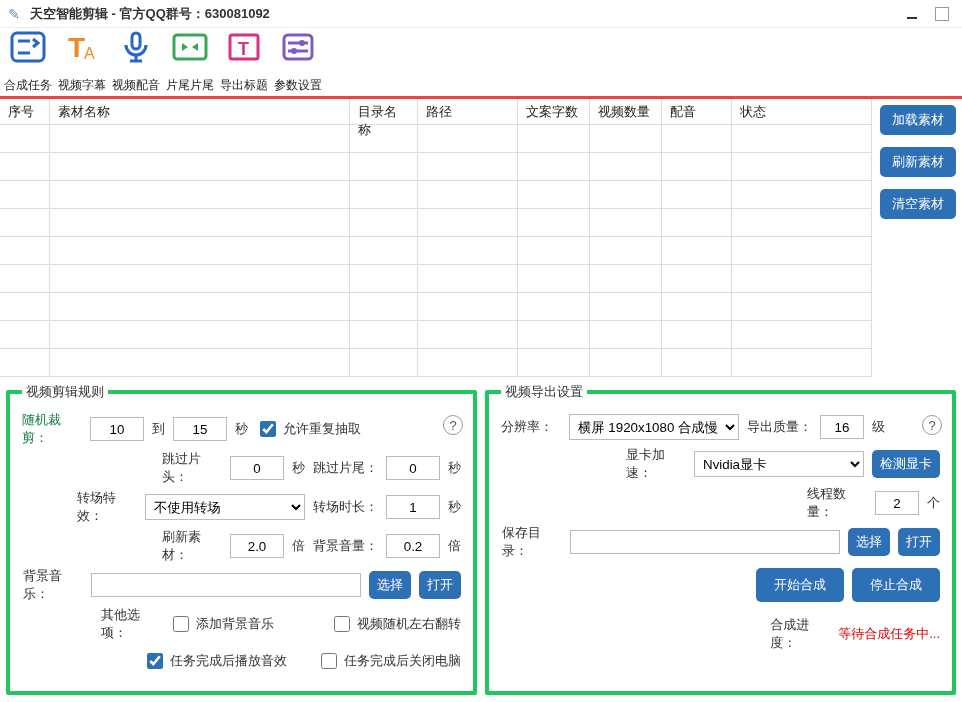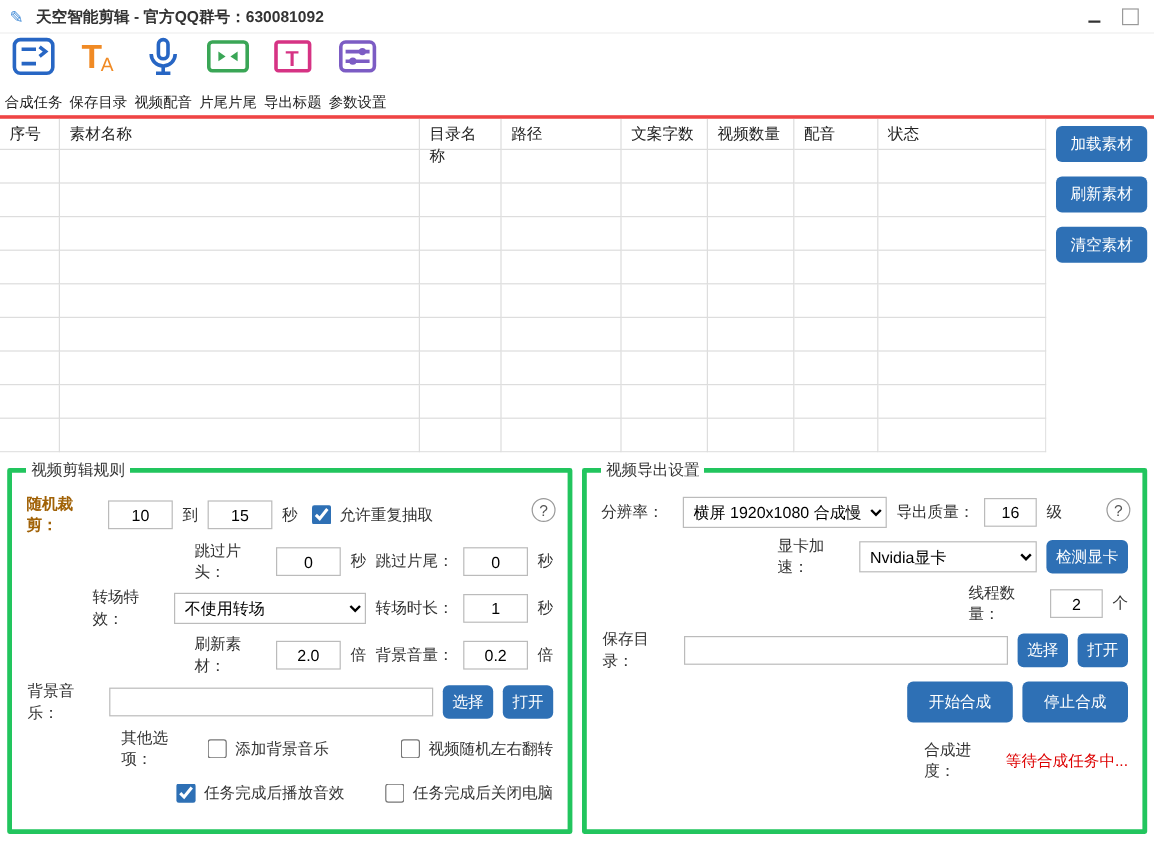--- a/index.html
+++ b/index.html
@@ -30,21 +30,21 @@
 .btn.small { padding: 5px 8px; }
 
 .panels { display: flex; gap: 8px; padding: 6px 6px 20px; }
 fieldset { border: 4px solid #22c55e; border-radius: 2px; padding: 10px 12px 14px; margin: 0; flex: 1; position: relative; }
 legend { font-size: 13px; padding: 0 4px; }
 .help { position: absolute; top: 14px; right: 10px; width: 20px; height: 20px; border: 1px solid #999; border-radius: 50%; display: flex; align-items: center; justify-content: center; font-size: 13px; color: #555; cursor: pointer; }
 
 .row { display: flex; align-items: center; gap: 8px; min-height: 32px; }
 .row + .row { margin-top: 3px; justify-content: flex-end; }
 .lbl { color: #333; }
-.lbl.red { color: #a16207; font-weight: bold; }
+.lbl.red { color: #15803d; }
 .lbl.w { width: 60px; }
 input.num { width: 54px; height: 24px; text-align: center; border: 1px solid #bbb; }
 input.txt { height: 24px; border: 1px solid #bbb; padding: 0 4px; }
 select { height: 26px; border: 1px solid #bbb; background: #fff; padding: 0 4px; }
 .cb { display: inline-flex; align-items: center; gap: 4px; }
 .cb input { width: 16px; height: 16px; accent-color: #2e70b5; }
 .unit { color: #333; }
 .status { color: #d00; }
 
 
@@ -86,21 +86,21 @@
       </span>
     <span class="lbl">合成任务</span>
   </div>
   <div class="tbtn">
     <span class="icon">
         <svg viewBox="0 0 40 36">
           <text x="6" y="28" font-size="28" fill="#f08a24" font-weight="bold">T</text>
           <text x="22" y="30" font-size="16" fill="#f08a24">A</text>
         </svg>
       </span>
-    <span class="lbl">保存目录</span>
+    <span class="lbl">视频字幕</span>
   </div>
   <div class="tbtn">
     <span class="icon">
         <svg viewBox="0 0 40 36">
           <rect x="16" y="4" width="8" height="16" rx="4" fill="none" stroke="#2766c4" stroke-width="3"></rect>
           <path d="M10 16 a10 10 0 0 0 20 0" fill="none" stroke="#2766c4" stroke-width="3"></path>
           <line x1="20" y1="26" x2="20" y2="32" stroke="#2766c4" stroke-width="3"></line>
           <line x1="14" y1="32" x2="26" y2="32" stroke="#2766c4" stroke-width="3"></line>
         </svg>
       </span>
@@ -335,21 +335,21 @@
     <div class="row">
       <span class="lbl w">分辨率：</span>
       <select style="width:170px"><option>横屏 1920x1080 合成慢</option></select>
       <span class="lbl">导出质量：</span>
       <input class="num" style="width: 44px;" value="16">
       <span class="unit">级</span>
     </div>
 
     <div class="row">
       <span class="lbl w">显卡加速：</span>
-      <select style="width:148px"><option>Nvidia显卡</option></select>
+      <select style="width:170px"><option>Nvidia显卡</option></select>
       <button class="btn small">检测显卡</button>
     </div>
 
     <div class="row">
       <span class="lbl w">线程数量：</span>
       <input class="num" style="width: 44px;" value="2">
       <span class="unit">个</span>
     </div>
 
     <div class="row">

